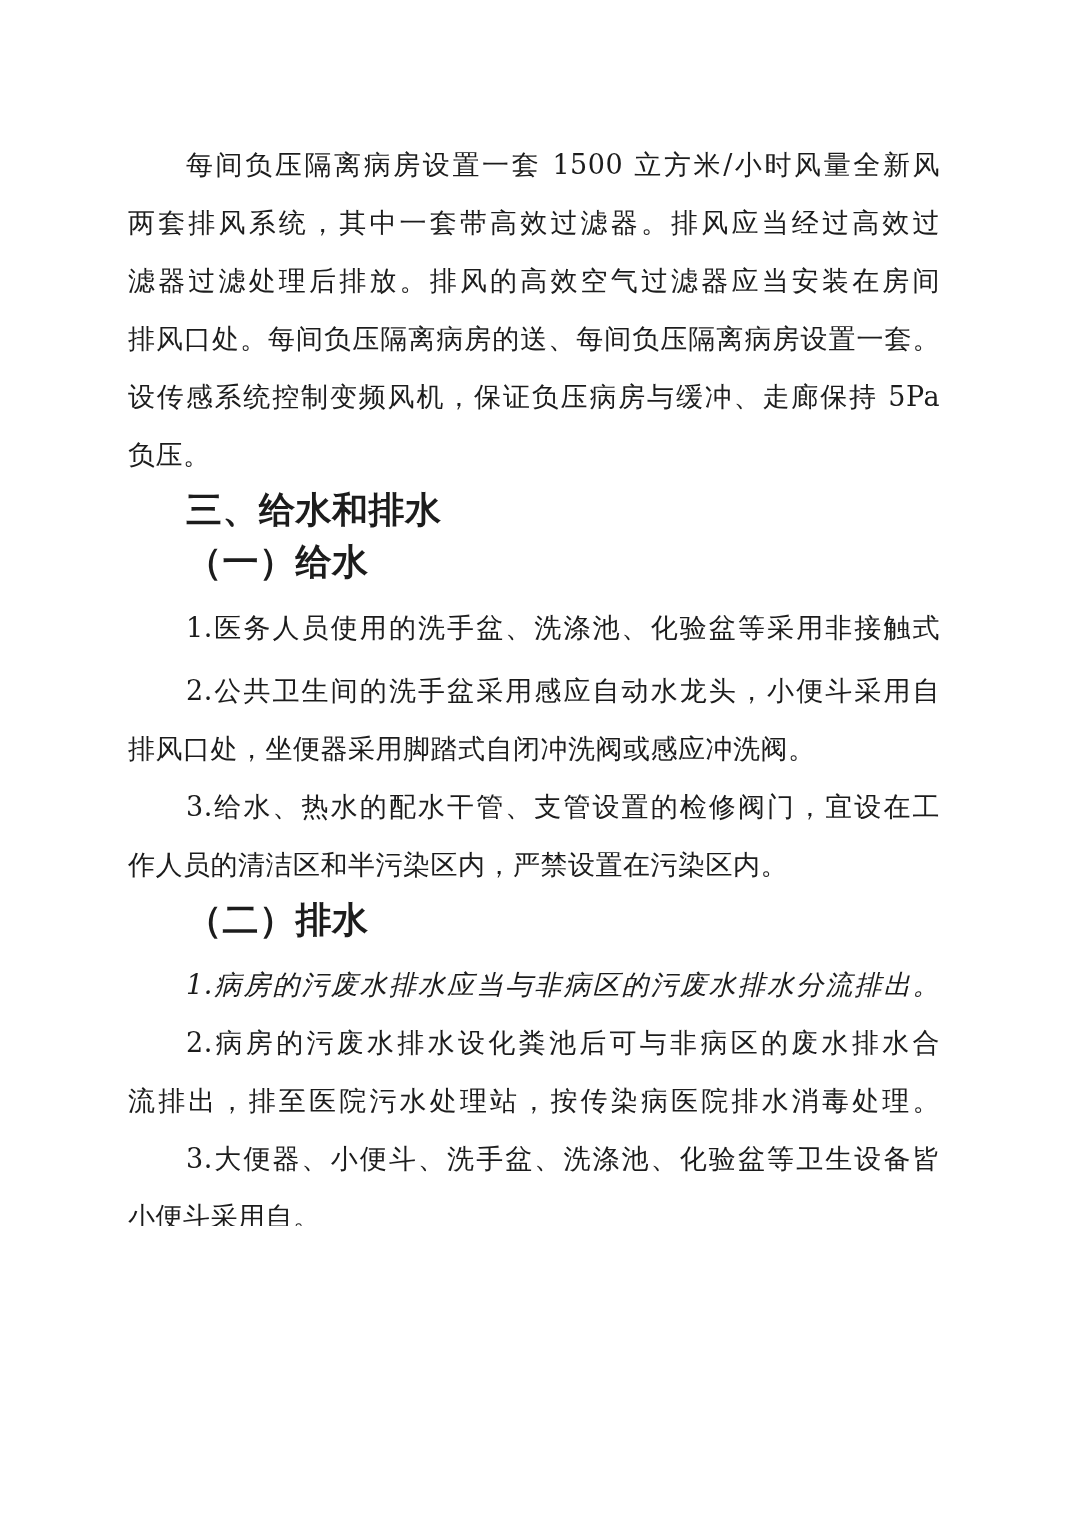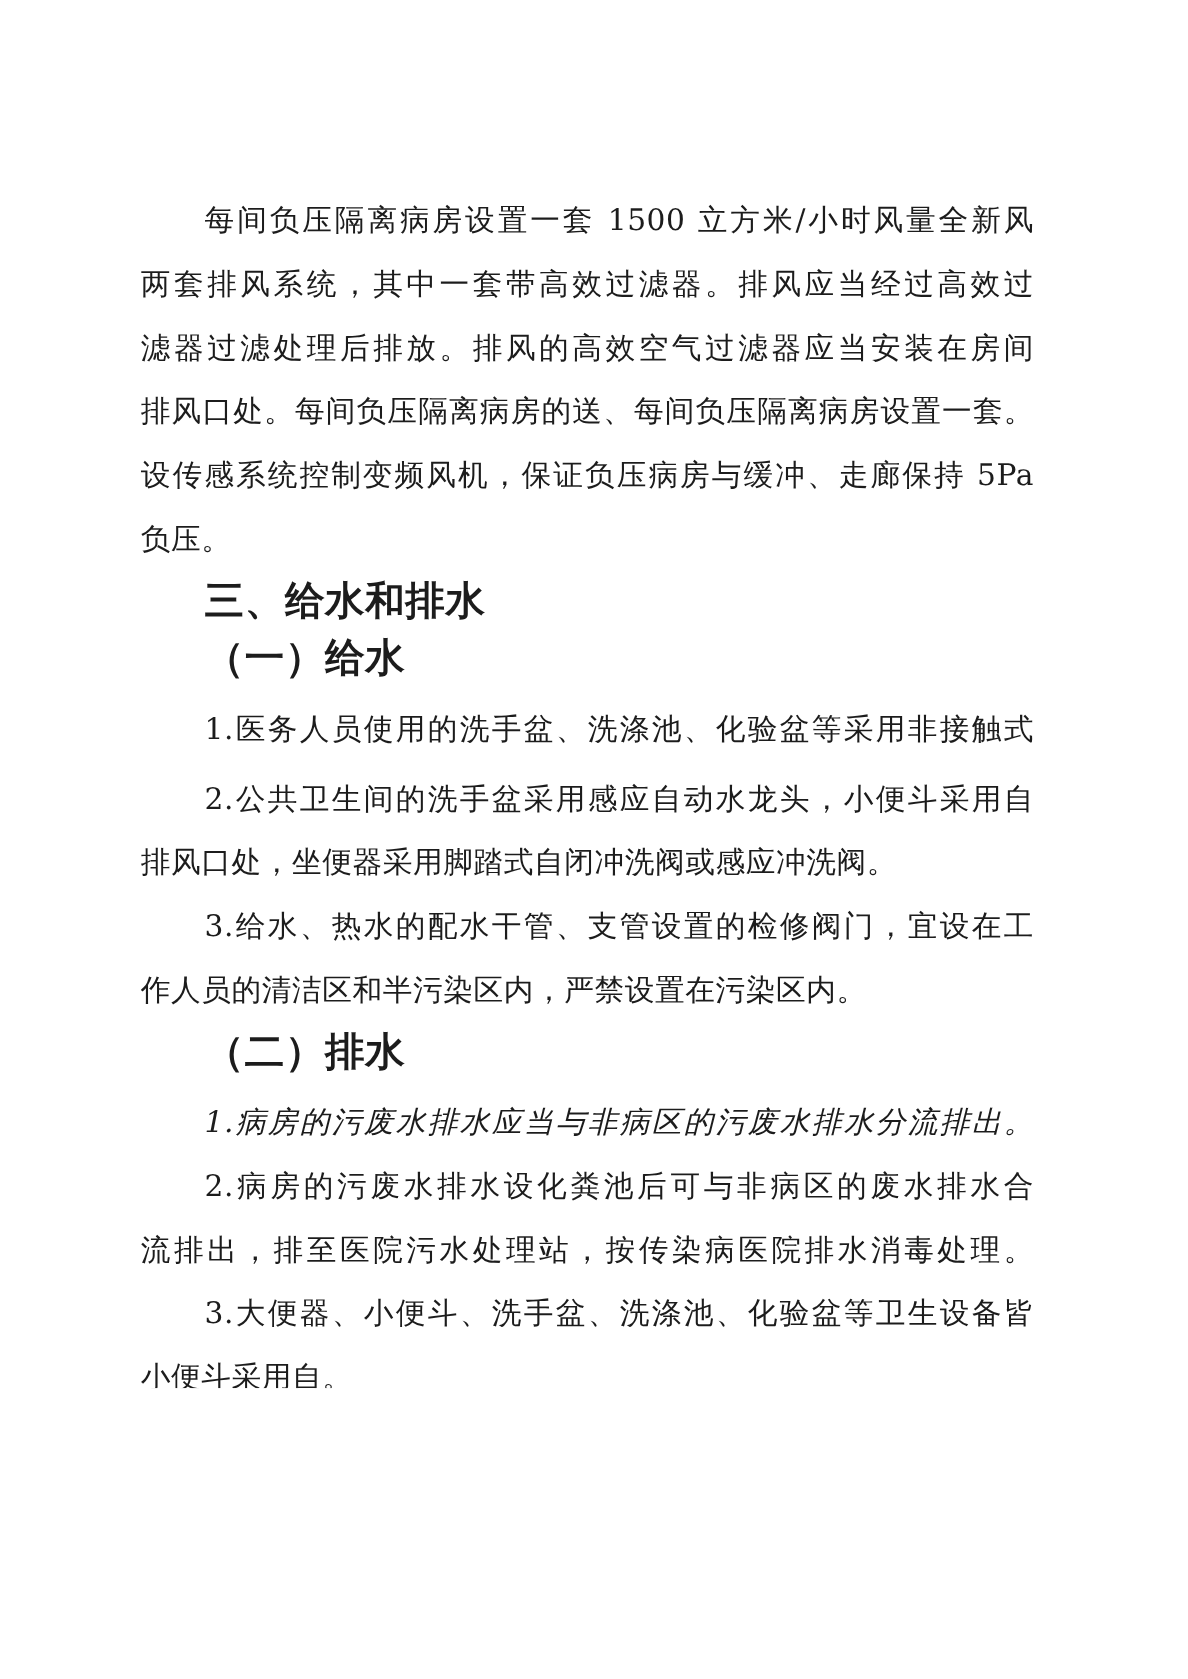--- a/index.html
+++ b/index.html
@@ -8,21 +8,20 @@
     background: #ffffff;
   }
   .page {
     position: relative;
     width: 1080px;
     height: 1226px;
     background: #ffffff;
     overflow: hidden;
     font-family: "DejaVu Serif", "Liberation Serif", serif;
     color: #1c1c1c;
-    margin-top: 36px;
   }
   .doc {
     position: absolute;
     top: 136px;
     left: 128px;
     width: 812px;
   }
   .para {
     margin: 0;
     padding: 0;

